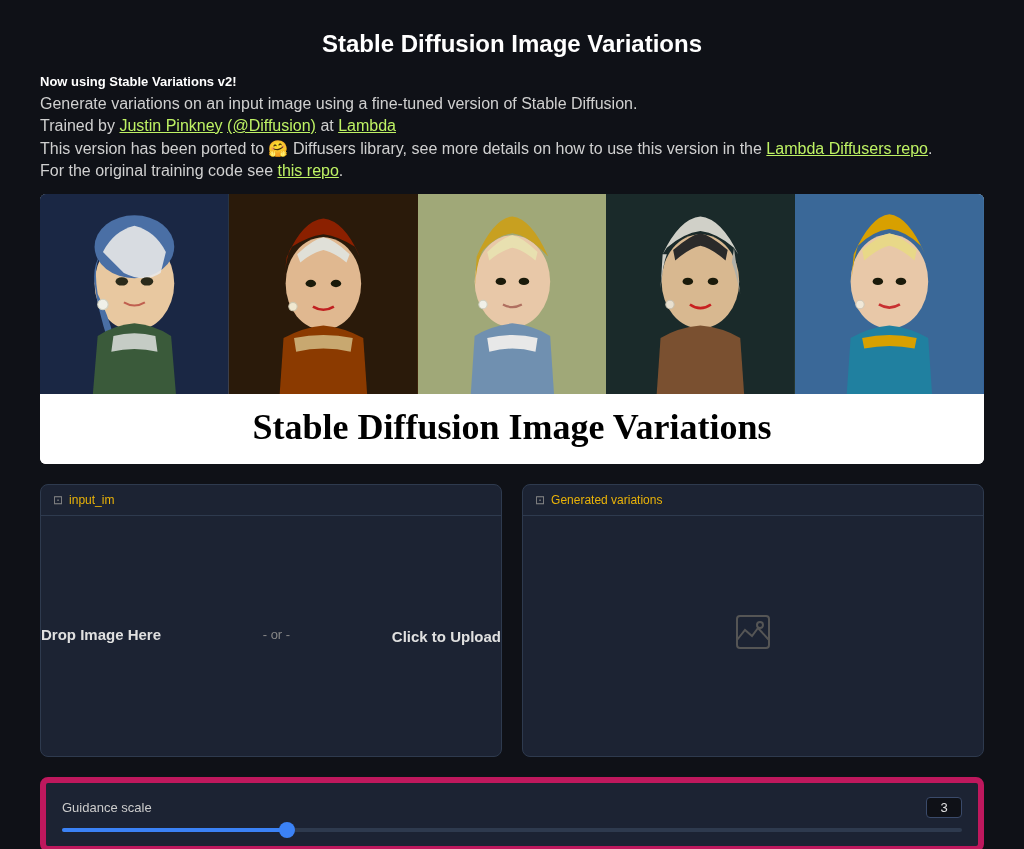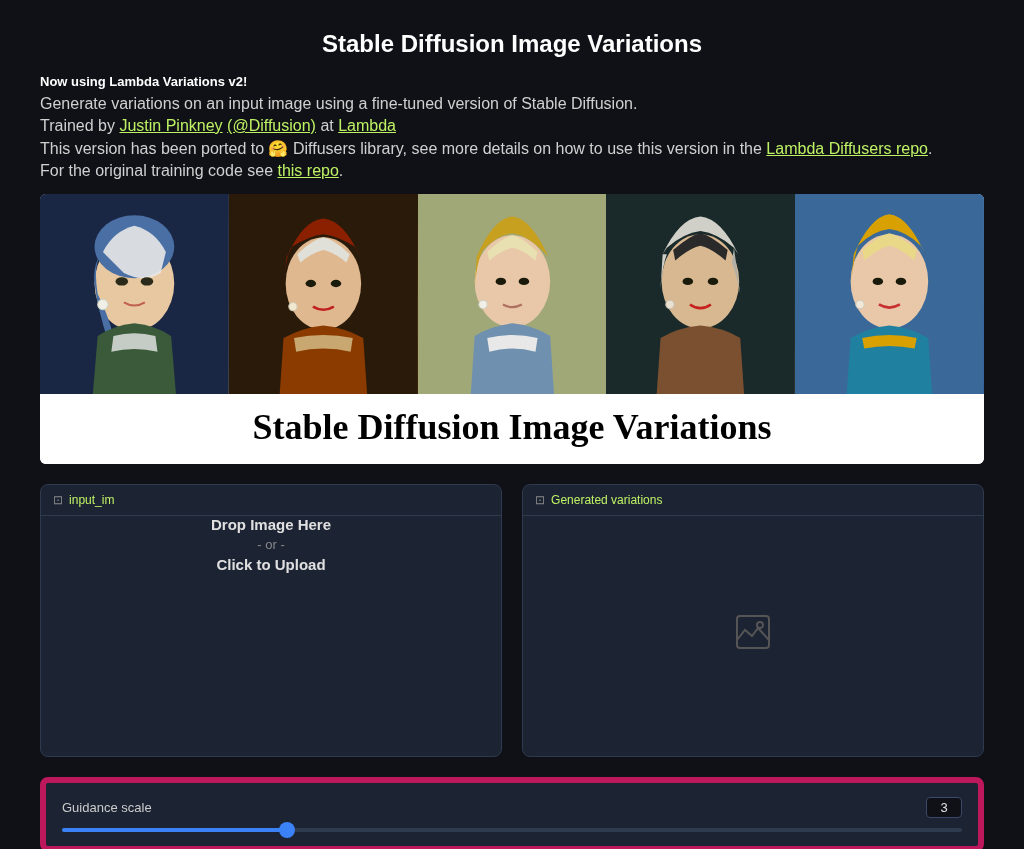--- a/index.html
+++ b/index.html
@@ -118,29 +118,29 @@
       gap: 6px;
     }
 
     .panel-header-icon {
       color: #888;
       font-size: 12px;
     }
 
     .panel-header-label {
       font-size: 12px;
-      color: #bef264;
+      color: #eab308;
       font-weight: 500;
     }
 
     .upload-area {
       display: flex;
-      flex-direction: column;
+      flex-direction: row;
       align-items: center;
-      justify-content: flex-start;
+      justify-content: space-between;
       height: 240px;
       cursor: pointer;
       color: #cccccc;
     }
 
     .upload-text-main {
       font-size: 15px;
       font-weight: 600;
       color: #e0e0e0;
       margin-bottom: 4px;
@@ -241,21 +241,21 @@
     .p5-bg { background: linear-gradient(to bottom, #5888b0 0%, #4070a0 30%, #3060b8 60%, #2050a8 100%); }
   </style>
 </head>
 <body>
 
 <div class="page-wrapper">
 
   <h1 class="page-title">Stable Diffusion Image Variations</h1>
 
   <div class="info-section">
-    <p class="bold-line">Now using Lambda Variations v2!</p>
+    <p class="bold-line">Now using Stable Variations v2!</p>
     <p>Generate variations on an input image using a fine-tuned version of Stable Diffusion.</p>
     <p>
       <span>Trained by </span><a href="#"><span>Justin Pinkney</span></a> <a href="#"><span>(@Diffusion)</span></a><span> at </span><a href="#"><span>Lambda</span></a>
     </p>
     <p>
       <span>This version has been ported to 🤗 Diffusers library, see more details on how to use this version in the </span><a href="#"><span>Lambda Diffusers repo</span></a><span>.</span>
     </p>
     <p>
       <span>For the original training code see </span><a href="#"><span>this repo</span></a><span>.</span>
     </p>

